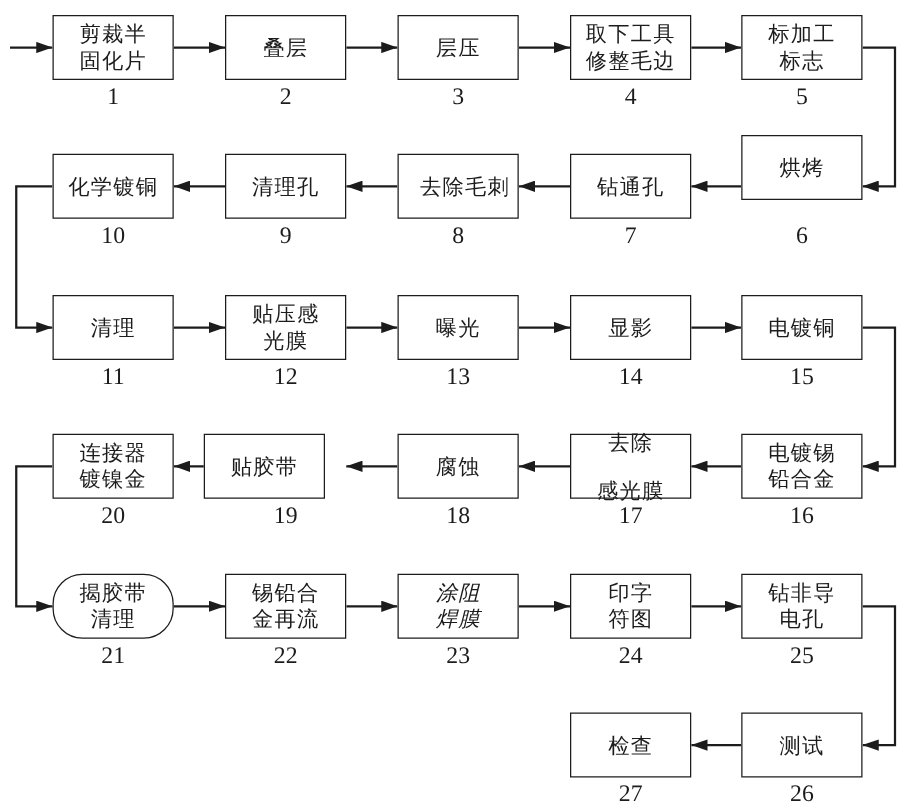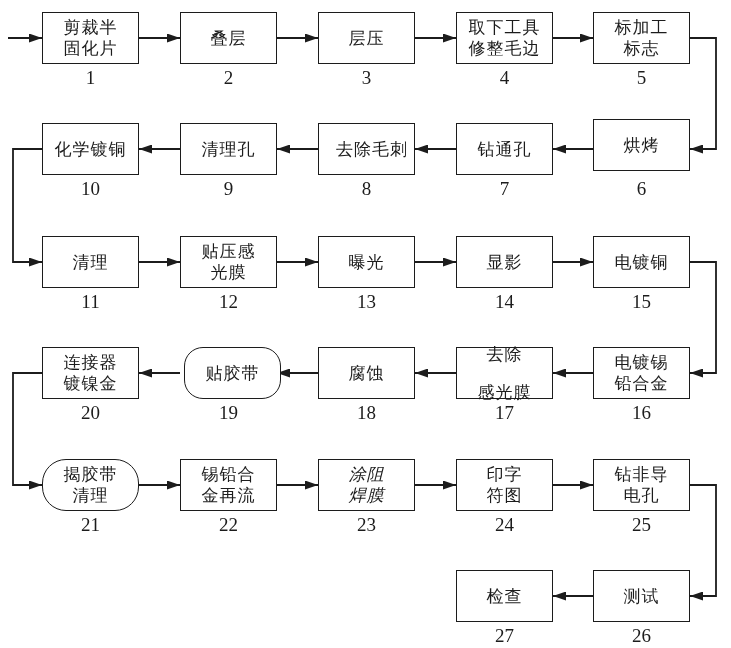--- a/index.html
+++ b/index.html
@@ -107,21 +107,21 @@
       <div class="flow-box" style="left: 456px; top: 12px;">
         <div class="line">取下工具</div>
         <div class="line">修整毛边</div>
       </div>
       <div class="step-number" style="left: 456px; top: 67px;">4</div>
       <div class="flow-box" style="left: 593px; top: 12px;">
         <div class="line">标加工</div>
         <div class="line">标志</div>
       </div>
       <div class="step-number" style="left: 593px; top: 67px;">5</div>
-      <div class="flow-box" style="left: 593px; top: 119px;">
+      <div class="flow-box" style="left: 593px; top: 108px;">
         <div class="line">烘烤</div>
       </div>
       <div class="step-number" style="left: 593px; top: 178px;">6</div>
       <div class="flow-box" style="left: 456px; top: 123px;">
         <div class="line">钻通孔</div>
       </div>
       <div class="step-number" style="left: 456px; top: 178px;">7</div>
       <div class="flow-box" style="left: 318px; top: 123px; padding-left: 11px;">
         <div class="line">去除毛刺</div>
       </div>
@@ -162,21 +162,21 @@
       <div class="step-number" style="left: 593px; top: 402px;">16</div>
       <div class="flow-box" style="left: 456px; top: 347px; gap: 17px;">
         <div class="line">去除</div>
         <div class="line">感光膜</div>
       </div>
       <div class="step-number" style="left: 456px; top: 402px;">17</div>
       <div class="flow-box" style="left: 318px; top: 347px;">
         <div class="line">腐蚀</div>
       </div>
       <div class="step-number" style="left: 318px; top: 402px;">18</div>
-      <div class="flow-box" style="left: 184px; top: 347px; border-radius: 19px;">
+      <div class="flow-box" style="left: 163px; top: 347px;">
         <div class="line">贴胶带</div>
       </div>
       <div class="step-number" style="left: 180px; top: 402px;">19</div>
       <div class="flow-box" style="left: 42px; top: 347px;">
         <div class="line">连接器</div>
         <div class="line">镀镍金</div>
       </div>
       <div class="step-number" style="left: 42px; top: 402px;">20</div>
       <div class="flow-box" style="left: 42px; top: 459px; border-radius: 24px;">
         <div class="line">揭胶带</div>

